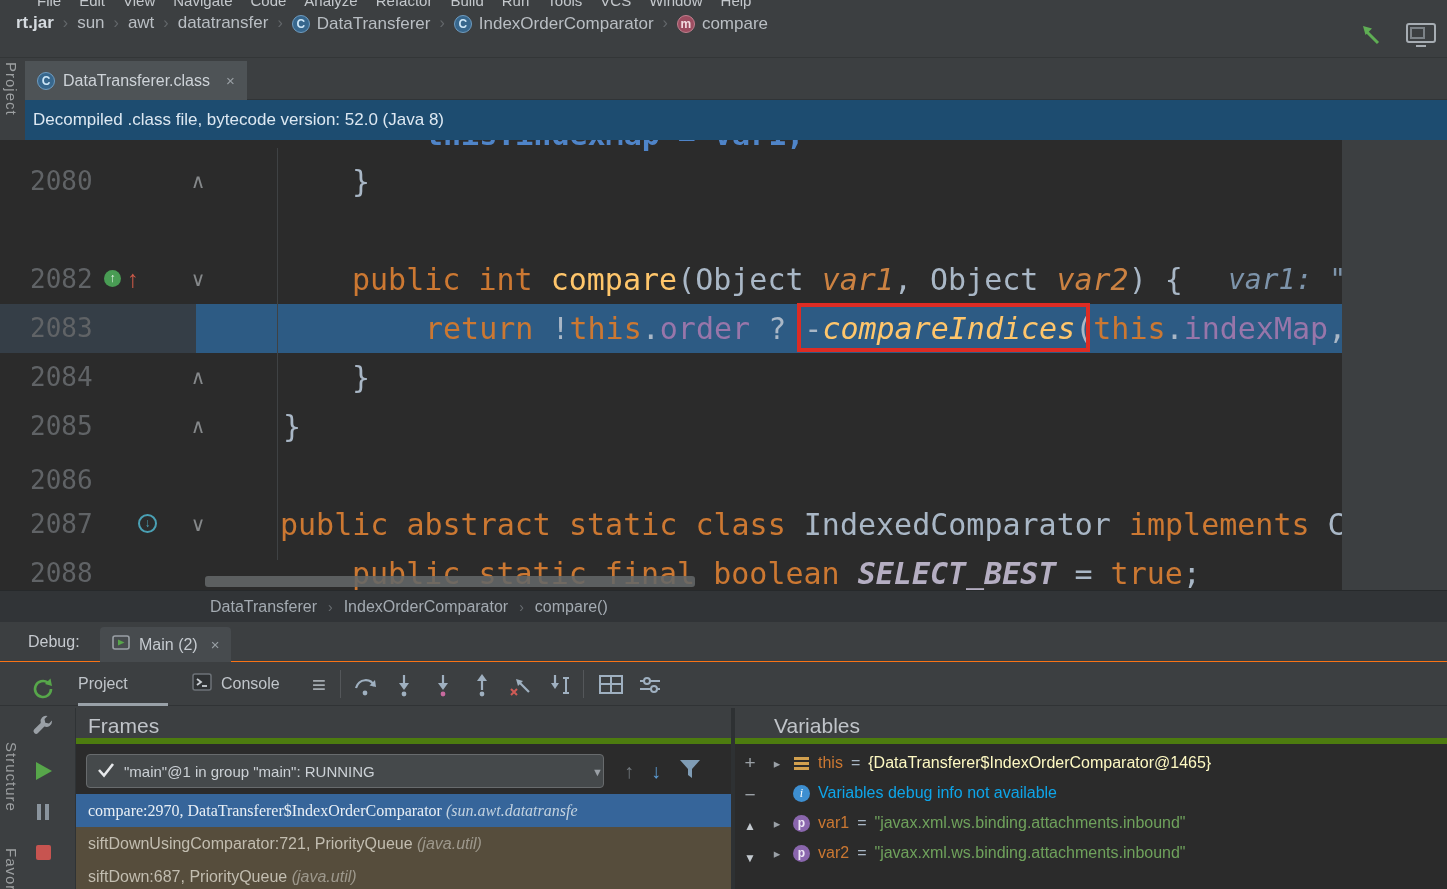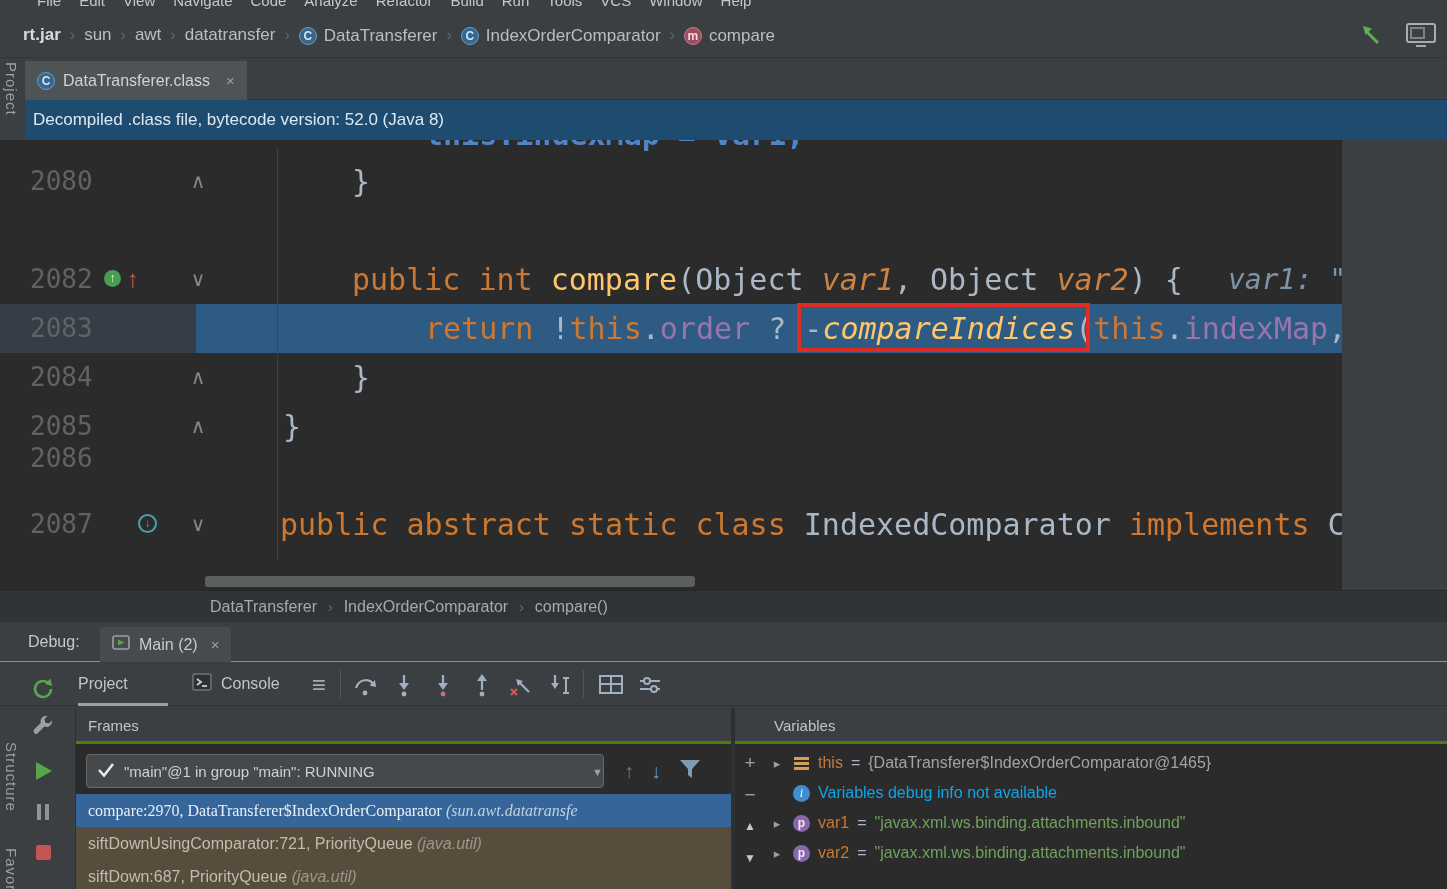--- a/index.html
+++ b/index.html
@@ -6,21 +6,21 @@
   html,body{width:1447px;height:889px;overflow:hidden}
   body{background:#3c3f41;font-family:"Liberation Sans",sans-serif;color:#bbb;position:relative}
   #app{position:absolute;inset:0;overflow:hidden}
 
   
   #menubar{position:absolute;left:0;top:0;width:100%;height:13px;overflow:hidden;background:#3c3f41}
   #menubar .mi{position:relative;top:-8px;display:inline-block;padding:0 9px;font-size:15px;color:#c4c8cc}
   #menubar .mi:first-child{margin-left:28px}
 
   
-  #crumbbar{position:absolute;left:0;top:13px;width:100%;height:45px;background:#3c3f41;display:flex;align-items:center;padding-left:21px;border-bottom:1px solid #333637}
+  #crumbbar{position:absolute;left:0;top:13px;width:100%;height:45px;background:#3c3f41;display:flex;align-items:flex-start;padding-left:14px;border-bottom:1px solid #333637}
   .bc-item{font-size:17px;color:#b9bec3;display:inline-flex;align-items:center;gap:7px;padding:0 2px;white-space:nowrap}
   .bc-item.bold{font-weight:bold;color:#d6dbe0}
   .bc-sep{color:#63676a;font-size:16px;padding:0 7px}
   .cicon{display:inline-flex;width:18px;height:18px;border-radius:50%;align-items:center;justify-content:center;font-size:12px;font-weight:bold;flex:none}
   .cicon.class{background:#37678d;color:#cde6f7;border:1px solid #6f9cc0}
   .cicon.method{background:#9c4d60;color:#f3dbe0;border:1px solid #c07f8e}
   #crumb-icons{position:absolute;right:10px;top:8px;display:flex;gap:22px;align-items:center}
   #crumb-icons span{display:inline-flex}
 
   
@@ -68,21 +68,21 @@
   #dbg-toolbar{position:absolute;left:0;top:40px;width:100%;height:44px;border-bottom:1px solid #303335}
   .vtab{position:absolute;top:0;height:44px;display:flex;align-items:center;gap:9px;font-size:16px;color:#c0c5ca;padding:0 14px}
   #vtab-debugger{left:64px}
   #vtab-console{left:178px}
   #tab-underline{position:absolute;left:78px;top:41px;width:90px;height:3px;background:#99a1a8}
   .tb-sep{position:absolute;top:8px;width:1px;height:28px;background:#54575a}
   .tbicon{position:absolute;top:10px;width:26px;height:26px;color:#a4aab0;display:flex;align-items:center;justify-content:center}
 
   
   #frames{position:absolute;left:75px;top:86px;width:656px;height:181px;background:#2b2b2b;border-left:1px solid #2f3335;overflow:hidden}
-  .panel-header{position:absolute;left:0;top:0;width:100%;height:36px;background:#3c3f41;border-bottom:3px solid #4d7c0f;line-height:36px;padding-left:12px;font-size:15px;color:#c0c4c9}
+  .panel-header{position:absolute;left:0;top:0;width:100%;height:36px;background:#3c3f41;border-bottom:6px solid #4d7c0f;line-height:36px;padding-left:12px;font-size:21px;color:#c0c4c9}
   #thread-combo{position:absolute;left:10px;top:46px;width:518px;height:34px;background:#45494b;border:1px solid #686b6d;border-radius:4px;display:flex;align-items:center;padding:0 10px;gap:9px;font-size:15px;color:#ccd1d6;white-space:nowrap;overflow:hidden}
   .combo-caret{position:absolute;left:516px;top:58px;color:#9aa0a6;font-size:11px}
   #frame-tools{position:absolute;left:548px;top:50px;display:flex;gap:17px;align-items:center;height:26px}
   #frame-tools .fup{color:#71777c;font-size:20px}
   #frame-tools .fdown{color:#5b9bd3;font-size:20px}
   .frame-row{position:absolute;left:0;width:656px;height:33px;line-height:33px;padding-left:12px;font-size:16px;white-space:nowrap;overflow:hidden;color:#c3c7cb}
   .frame-row.selected{background:#36659a;color:#e9eff5}
   .frame-row .loc{font-style:italic;color:#9d988c}
   .frame-row.selected .loc{color:#c3d2df}
   .frame-row.library{background:#564d3c;color:#c2bdb0}
@@ -92,21 +92,21 @@
   
   #vars{position:absolute;left:735px;top:86px;width:712px;height:181px;background:#2b2b2b;overflow:hidden}
   #vars .panel-header{padding-left:39px}
   #watchbar{position:absolute;left:0;top:36px;width:30px;height:145px;display:flex;flex-direction:column;align-items:center;padding-top:9px;gap:13px}
   #watchbar .wt{color:#9aa0a6;font-size:19px;line-height:19px}
   #watchbar .wt.tri{color:#c3c9cf;font-size:12px}
   .var-row{position:absolute;left:34px;height:30px;display:flex;align-items:center;gap:8px;font-size:16px;white-space:nowrap}
   .var-chev{width:16px;color:#9aa0a6;font-size:13px;text-align:center}
   .var-name{color:#cc7832}
   .var-eq{color:#a9b7c6}
-  .val-ref{color:#a3a3a3}
+  .val-ref{color:#fef9c3}
   .val-str{color:#6fa25c}
   .info-text{color:#0ea5e9}
   .obj-icon,.param-icon,.info-icon{width:17px;height:17px;border-radius:50%;display:inline-flex;align-items:center;justify-content:center;flex:none}
   .param-icon{background:#8a66ad;color:#efe9f5;font-size:12px;font-weight:bold}
   .info-icon{background:#3d8fd1;color:#fff;font-size:12px;font-style:italic;font-family:"Liberation Serif",serif}
   .obj-icon{border-radius:2px}
 
   
   .dbg-action{position:absolute;left:30px;width:26px;height:26px;display:flex;align-items:center;justify-content:center}
 
@@ -197,28 +197,32 @@
       <div class="erow" style="top: 213px;">
         <span class="lnum">2084</span>
         <span class="fold">∧</span>
         <span class="codeln" style="left: 352px;"><span class="tk-pl">}</span></span>
       </div>
       <div class="erow" style="top: 262px;">
         <span class="lnum">2085</span>
         <span class="fold">∧</span>
         <span class="codeln" style="left: 283px;"><span class="tk-pl">}</span></span>
       </div>
-      <div class="erow" style="top: 294px;">
+      <div class="erow" style="top: 316px;">
         <span class="lnum">2086</span>
       </div>
       <div class="erow" style="top: 360px;">
         <span class="lnum">2087</span>
         <span class="fold">∨</span>
         <span class="gmark-impl">↓</span>
         <span class="codeln" style="left: 280px;"><span class="tk-k">public abstract static class </span><span class="tk-pl">IndexedComparator </span><span class="tk-k">implements </span><span class="tk-pl">Compara</span></span>
+      </div>
+      <div class="erow" style="top: 409px;">
+        <span class="lnum">2088</span>
+        <span class="codeln" style="left: 352px;"><span class="tk-k">public static final boolean </span><span class="tk-cst">SELECT_BEST</span><span class="tk-pl"> = </span><span class="tk-k">true</span><span class="tk-pl">;</span></span>
       </div>
     </div>
 
   <div id="botcrumbs">
       <span>DataTransferer</span>
       <span class="bt-sep">›</span>
       <span>IndexOrderComparator</span>
       <span class="bt-sep">›</span>
       <span>compare()</span>
     </div>

